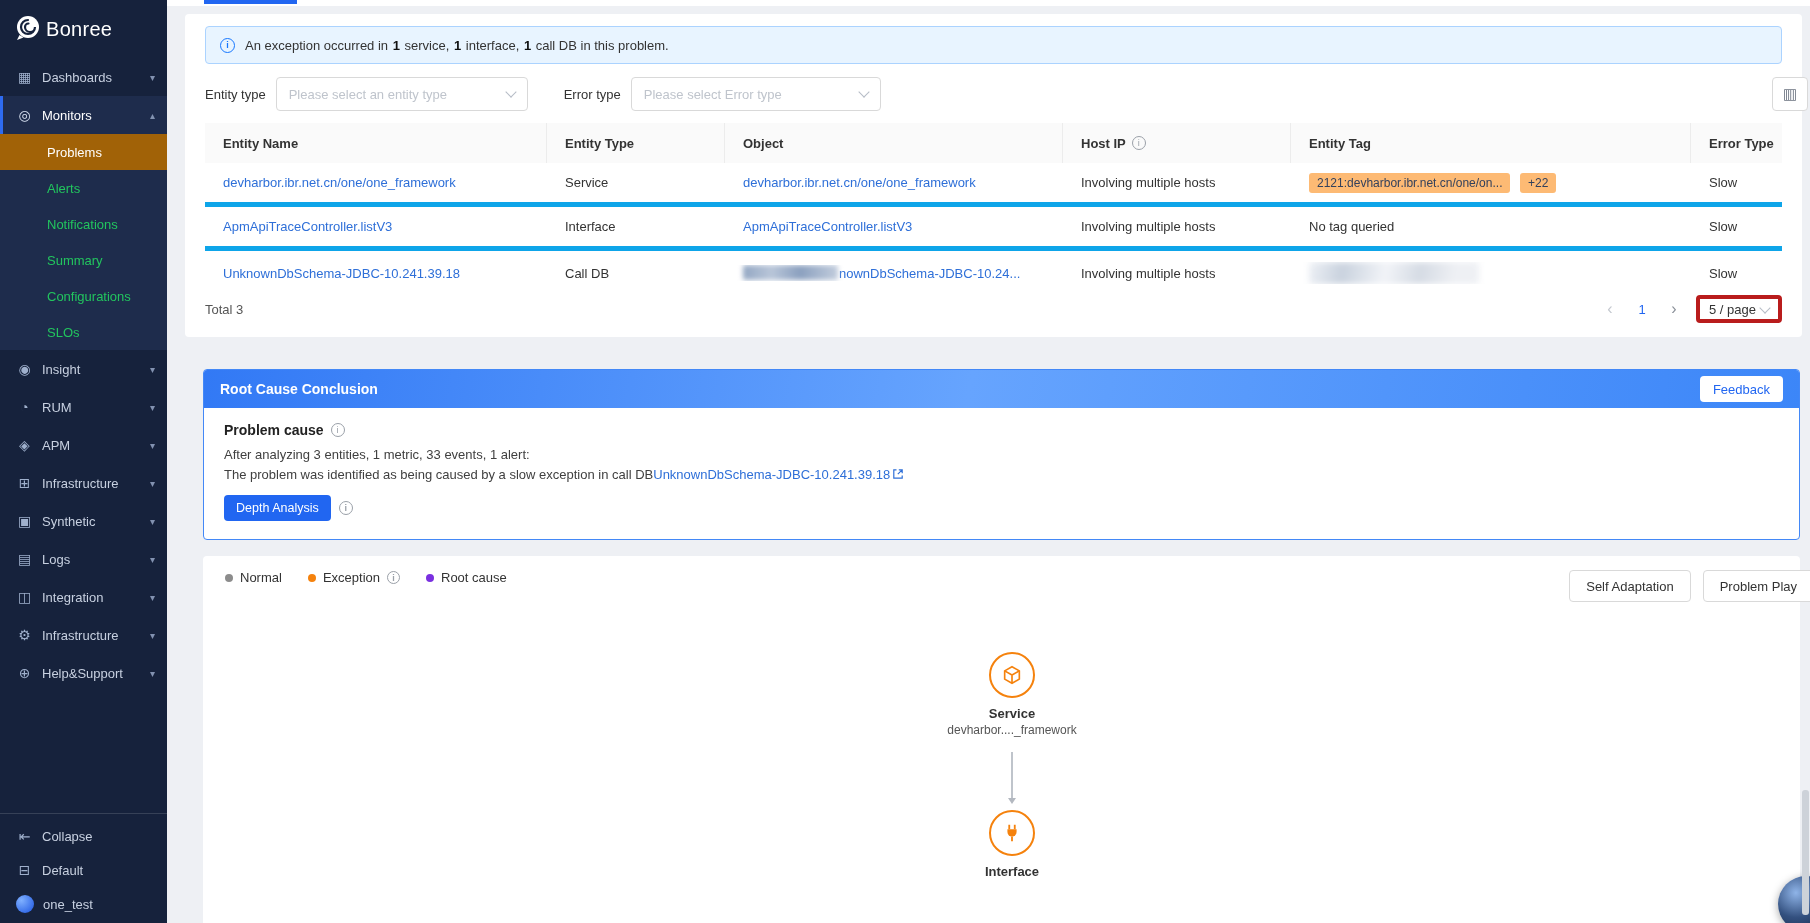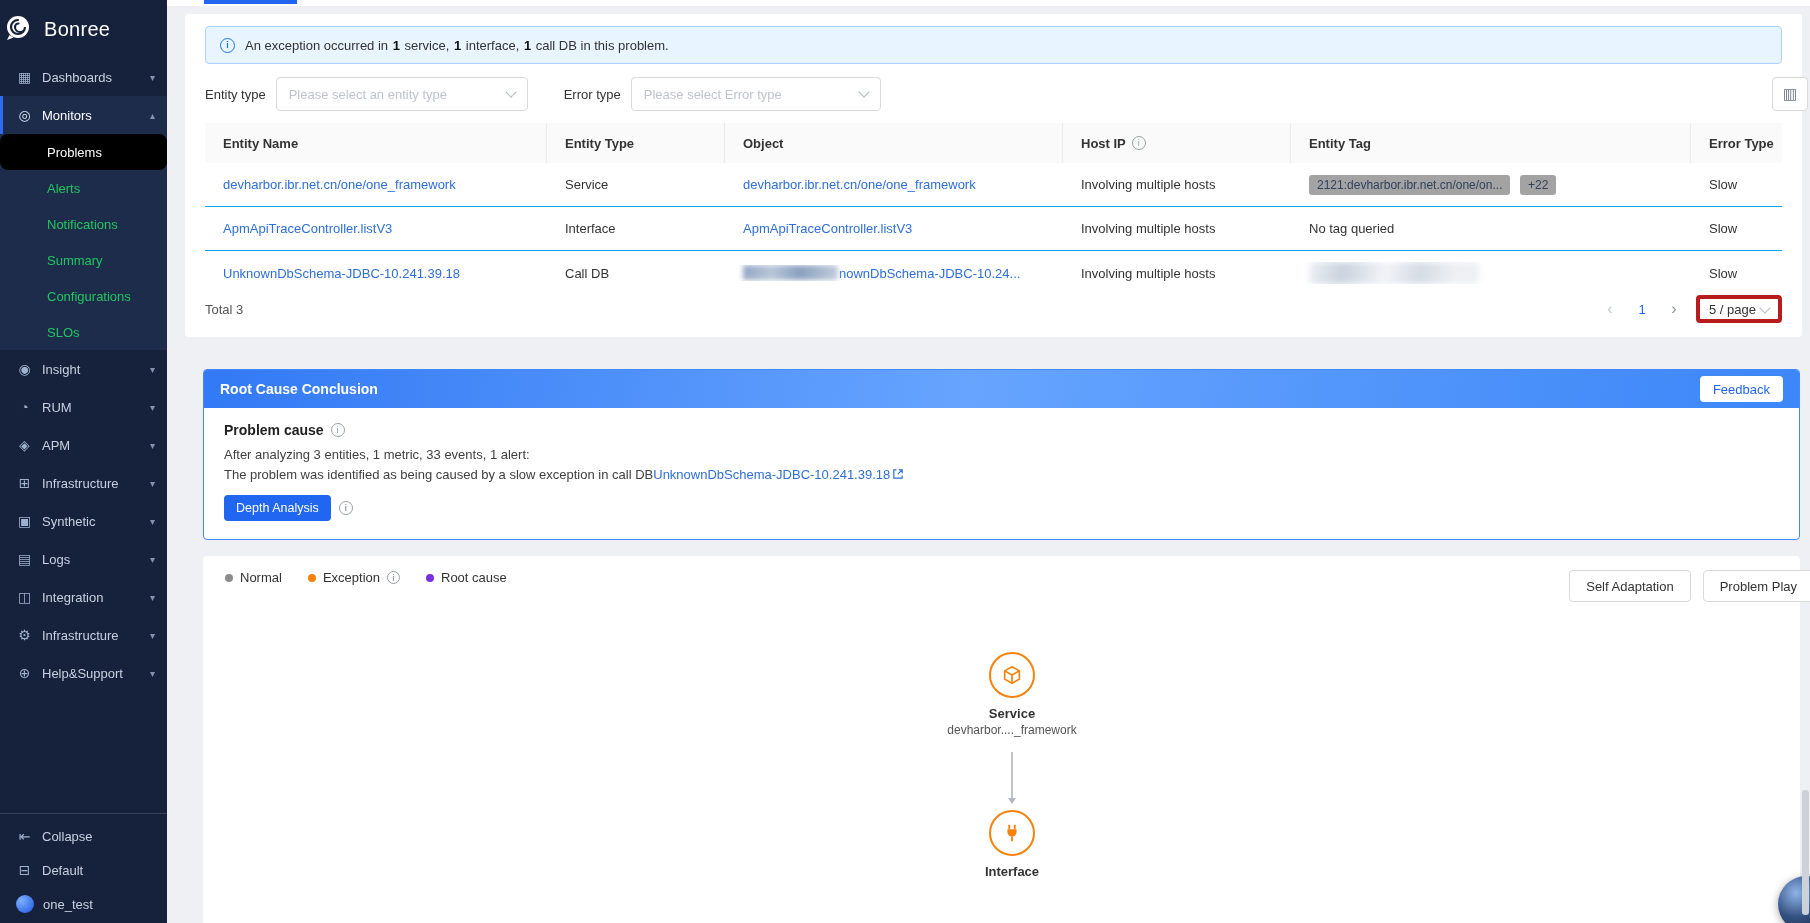--- a/index.html
+++ b/index.html
@@ -2,31 +2,31 @@
 <html><head>
 <meta charset="utf-8">
 <style>
   *{box-sizing:border-box;margin:0;padding:0;}
   html,body{background:#e6e8ec;}
   body{font-family:"Liberation Sans","DejaVu Sans",sans-serif;font-size:13px;color:#333;}
   .page{position:relative;width:1810px;height:923px;background:#eef0f4;overflow:hidden;}
 
   
   .sidebar{position:absolute;left:0;top:0;width:167px;height:100%;background:#16223c;color:#c7d0e0;display:flex;flex-direction:column;z-index:20;}
-  .logo{height:58px;display:flex;align-items:center;gap:12px;padding:0 4px;cursor:pointer;}
+  .logo{height:58px;display:flex;align-items:center;gap:4px;padding:0 14px;cursor:pointer;}
   .logo-text{color:#fff;font-size:20px;font-weight:500;letter-spacing:.3px;}
   .nav-item{height:38px;display:flex;align-items:center;gap:9px;padding:0 12px 0 16px;font-size:13px;cursor:pointer;white-space:nowrap;}
   .nav-item .ic{width:17px;font-size:14px;color:#9fb0cc;text-align:center;flex:none;}
   .nav-item .chev{margin-left:auto;font-size:10px;color:#8292b0;}
   .nav-group{background:#1e2c4c;}
   .group-head{color:#fff;position:relative;}
   .group-head::before{content:"";position:absolute;left:0;top:0;width:3px;height:100%;background:#2e6bf0;}
   .group-head .ic{color:#d8e2f2;}
   .sub-item{height:36px;display:flex;align-items:center;padding-left:47px;font-size:13px;color:#22c55e;cursor:pointer;}
-  .sub-item.active{background:#000000;color:#fff;border-radius:8px;}
+  .sub-item.active{background:#a16207;color:#fff;}
   .side-bottom{margin-top:auto;border-top:1px solid rgba(255,255,255,.14);padding:5px 0 2px;}
   .side-bottom .nav-item{height:34px;}
   .avatar{width:18px;height:18px;border-radius:50%;background:radial-gradient(circle at 30% 30%,#7fb0ff,#1c55e0);flex:none;}
 
   
   .main{position:absolute;left:167px;top:0;right:0;bottom:0;}
   .tabstrip{height:6px;background:#fff;position:relative;}
   .tab-line{position:absolute;left:37px;top:0;width:93px;height:4px;background:#2166f1;}
 
   .card{background:#fff;border-radius:4px;}
@@ -44,25 +44,25 @@
   .select.s2{width:250px;}
   .ph{color:#bfc4cc;overflow:hidden;white-space:nowrap;}
   .arr{margin-left:auto;width:8px;height:8px;border-right:1.5px solid #b6bcc6;border-bottom:1.5px solid #b6bcc6;transform:rotate(45deg);margin-top:-4px;flex:none;}
   .f-gap{width:36px;}
   .tool-btn{position:absolute;right:-26px;top:0;width:36px;height:34px;border:1px solid #d9d9d9;border-radius:4px;background:#fff;display:flex;align-items:center;justify-content:center;color:#6b7380;font-size:15px;cursor:pointer;}
 
   .tbl{margin-top:12px;}
   .thead{display:flex;background:#fafafa;height:40px;align-items:stretch;font-weight:700;color:#333;}
   .th{display:flex;align-items:center;gap:6px;padding-left:18px;border-right:1px solid #ececec;}
   .th:last-child{border-right:none;}
-  .trow{display:flex;height:44px;align-items:center;border-bottom:1px solid #0ea5e9;}
+  .trow{display:flex;height:44px;align-items:center;border-bottom:5px solid #0ea5e9;}
   .td{padding-left:18px;overflow:hidden;white-space:nowrap;}
   .c1{width:342px;}.c2{width:178px;}.c3{width:338px;}.c4{width:228px;}.c5{width:400px;}.c6{flex:1;}
   .link{color:#2e6fd8;text-decoration:none;cursor:pointer;}
-  .chip{display:inline-block;background:#a3a3a3;border-radius:3px;padding:3px 8px;font-size:12px;color:#33415c;max-width:290px;overflow:hidden;text-overflow:ellipsis;white-space:nowrap;vertical-align:middle;cursor:default;}
+  .chip{display:inline-block;background:#fdba74;border-radius:3px;padding:3px 8px;font-size:12px;color:#33415c;max-width:290px;overflow:hidden;text-overflow:ellipsis;white-space:nowrap;vertical-align:middle;cursor:default;}
   .chip.more{margin-left:6px;cursor:pointer;}
   .blur-sm{display:inline-block;vertical-align:-2px;width:95px;height:15px;margin-right:1px;border-radius:2px;background:linear-gradient(90deg,#93a7c3,#b9c6d9 30%,#8ba0bf 60%,#c2cddd);filter:blur(2.5px);}
   .blur-lg{display:inline-block;width:170px;height:22px;border-radius:3px;background:linear-gradient(100deg,#eef1f6 0%,#c9d2de 20%,#f2f4f8 45%,#d5dbe4 65%,#eef0f4 85%);filter:blur(3px);vertical-align:middle;}
 
   .tfoot{display:flex;align-items:center;color:#555;}
   .pager{margin-left:auto;display:flex;align-items:center;gap:10px;}
   .pg-btn{width:24px;height:24px;display:flex;align-items:center;justify-content:center;font-size:16px;color:#c4c8cf;cursor:pointer;}
   .pg-btn.next{color:#8a9099;}
   .pg-cur{color:#2166f1;min-width:20px;text-align:center;cursor:pointer;}
   .size-sel{width:86px;height:28px;border:4px solid #b91c1c;border-radius:4px;display:flex;align-items:center;padding:0 9px;background:#fff;cursor:pointer;font-size:13px;color:#333;}

